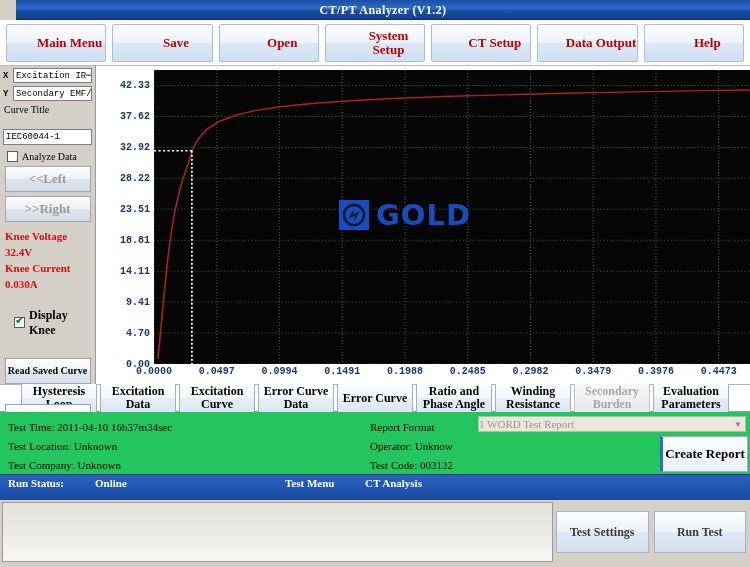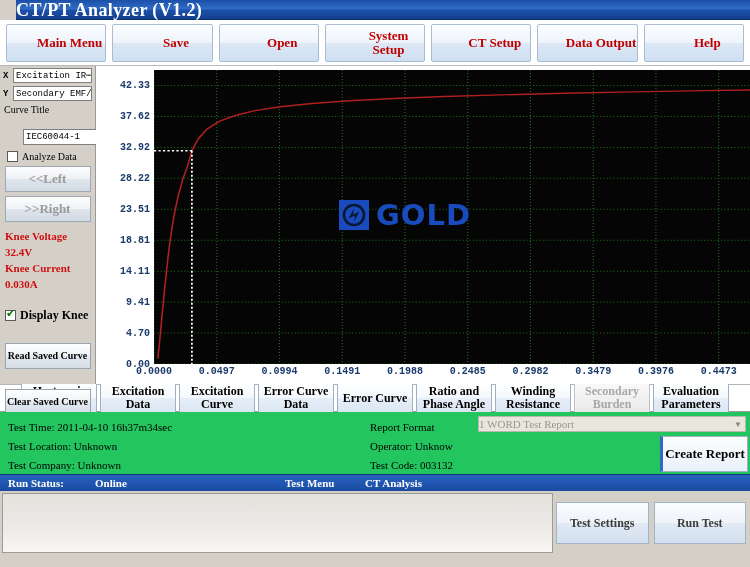--- a/index.html
+++ b/index.html
@@ -10,22 +10,23 @@
     font-size:12px;
     color:#000;
   }
   #app { width:750px; height:567px; position:relative; background:#d4d0c8; }
 
   
   .titlebar {
     height:20px;
     background:linear-gradient(to bottom,#1b4fa8 0%,#2f6bc4 45%,#1b50aa 55%,#143f8c 100%);
     color:#fff;
+    text-align:center;
     font-weight:bold;
-    font-size:18px;
+    font-size:12px;
     line-height:20px;
     letter-spacing:0.4px;
     border-bottom:1px solid #0b2f6b;
     margin-left:16px;
   }
 
   
   .toolbar {
     height:46px;
     background:#ffffff;
@@ -86,21 +87,20 @@
     width:100%;
     height:16px;
     background:#fff;
     border:1px solid #7f7f7f;
     font-size:9px;
     font-family:"Liberation Mono","DejaVu Sans Mono",monospace;
     line-height:15px;
     padding-left:2px;
     overflow:hidden;
     white-space:nowrap;
-    margin-left:20px;
   }
   .cbrow { display:flex; align-items:center; gap:4px; margin:6px 0 3px 4px; }
   .cbox {
     width:11px; height:11px;
     background:#fff;
     border:1px solid #5a5a5a;
     display:inline-block;
     position:relative;
     cursor:pointer;
     flex:0 0 auto;
@@ -116,21 +116,21 @@
     background:linear-gradient(to bottom,#fdfdfd 0%,#eef1f5 50%,#dfe5ec 51%,#d2dae4 100%);
     border:1px solid #9fa9b5;
     color:#9a9a9a;
     font-weight:bold;
     font-size:13px;
     display:flex; align-items:center; justify-content:center;
     cursor:default;
   }
   .knee { margin:7px 0 15px 2px; color:#d01010; font-weight:bold; font-size:11px; line-height:1.45; }
   .knee div { white-space:nowrap; }
-  .dk { margin:4px 0 4px 2px; }
+  .dk { margin:4px 0 4px 11px; }
   .dk span.lbl { font-size:12px; font-weight:bold; }
   .savebtn {
     width:86px; height:26px; margin:20px auto;
     background:linear-gradient(to bottom,#fdfefe 0%,#eef2f6 50%,#e2e8ef 51%,#d6dee7 100%);
     border:1px solid #9aa4ae;
     font-size:10px;
     font-weight:bold;
     display:flex; align-items:center; justify-content:center;
     text-align:center; line-height:1.1;
     cursor:pointer;
@@ -206,21 +206,21 @@
   .createbtn {
     position:absolute; left:660px; top:24px; width:88px; height:36px;
     background:linear-gradient(to bottom,#fbfdff,#eaf1f9);
     border:1px solid #9fb0c6; border-left:3px solid #2f6bc4;
     display:flex; align-items:center; justify-content:center; text-align:center;
     font-size:13px; font-weight:bold; line-height:1.1; cursor:pointer;
   }
 
   
   .status {
-    height:17px;
+    height:26px;
     background:linear-gradient(to bottom,#2a62bd 0%,#2157b2 50%,#1a4a9e 100%);
     color:#fff; font-size:11px; font-weight:bold;
     position:relative; line-height:17px;
     border-top:1px solid #0d3578;
   }
   .status span { position:absolute; white-space:nowrap; }
 
   
   .bottom { height:64px; background:#d4d0c8; display:flex; padding:2px; }
   .bottom-panel {

